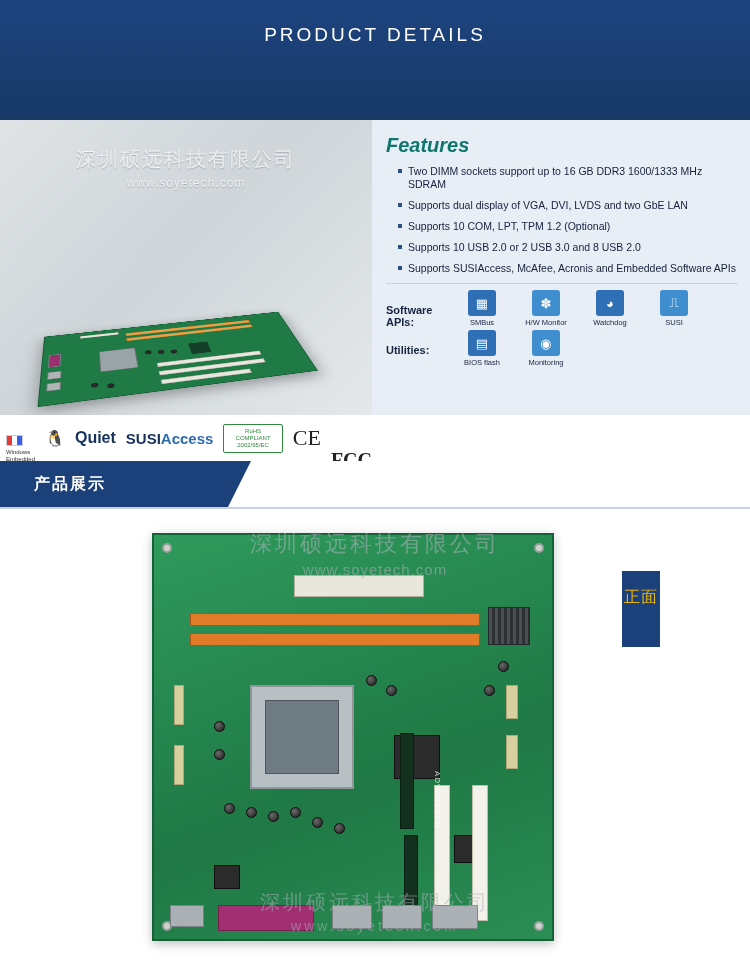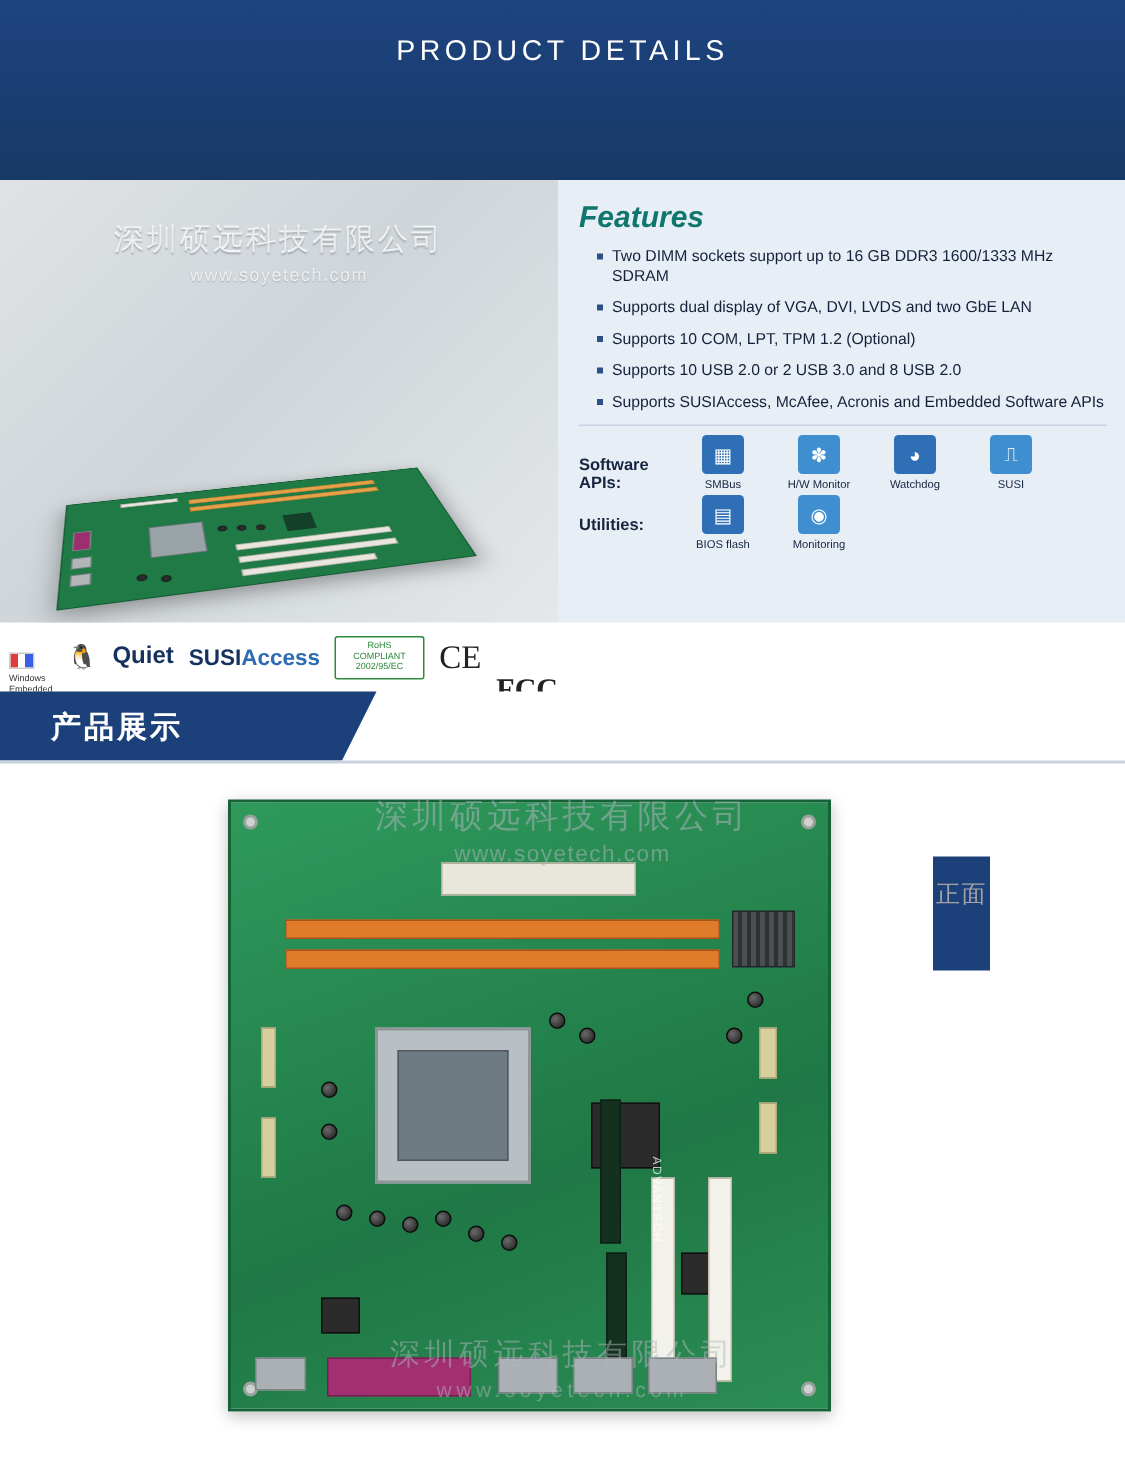--- a/index.html
+++ b/index.html
@@ -250,21 +250,21 @@
   .ribbon:after {
     content: "";
     position: absolute;
     right: -23px; top: 0;
     width: 0; height: 0;
     border-top: 46px solid #1c4079;
     border-right: 23px solid transparent;
   }
   .ribbon span {
     color: #fff;
-    font-size: 20px;
+    font-size: 16px;
     font-weight: bold;
     letter-spacing: 2px;
   }
   .ribbon-line {
     position: absolute;
     left: 0; bottom: 2px;
     width: 750px;
     height: 2px;
     background: #c9d3e0;
   }
@@ -305,21 +305,21 @@
     display: block;
     font-size: 14px;
     margin-top: 2px;
   }
 
   .side-label {
     position: absolute;
     right: 90px; top: 60px;
     width: 38px; height: 76px;
     background: #1c4079;
-    color: #a3a3a3;
+    color: #eab308;
     font-size: 16px;
     line-height: 20px;
     text-align: center;
     padding-top: 16px;
     letter-spacing: 1px;
   }
 
   
   .pcb-big {
     position: absolute;

